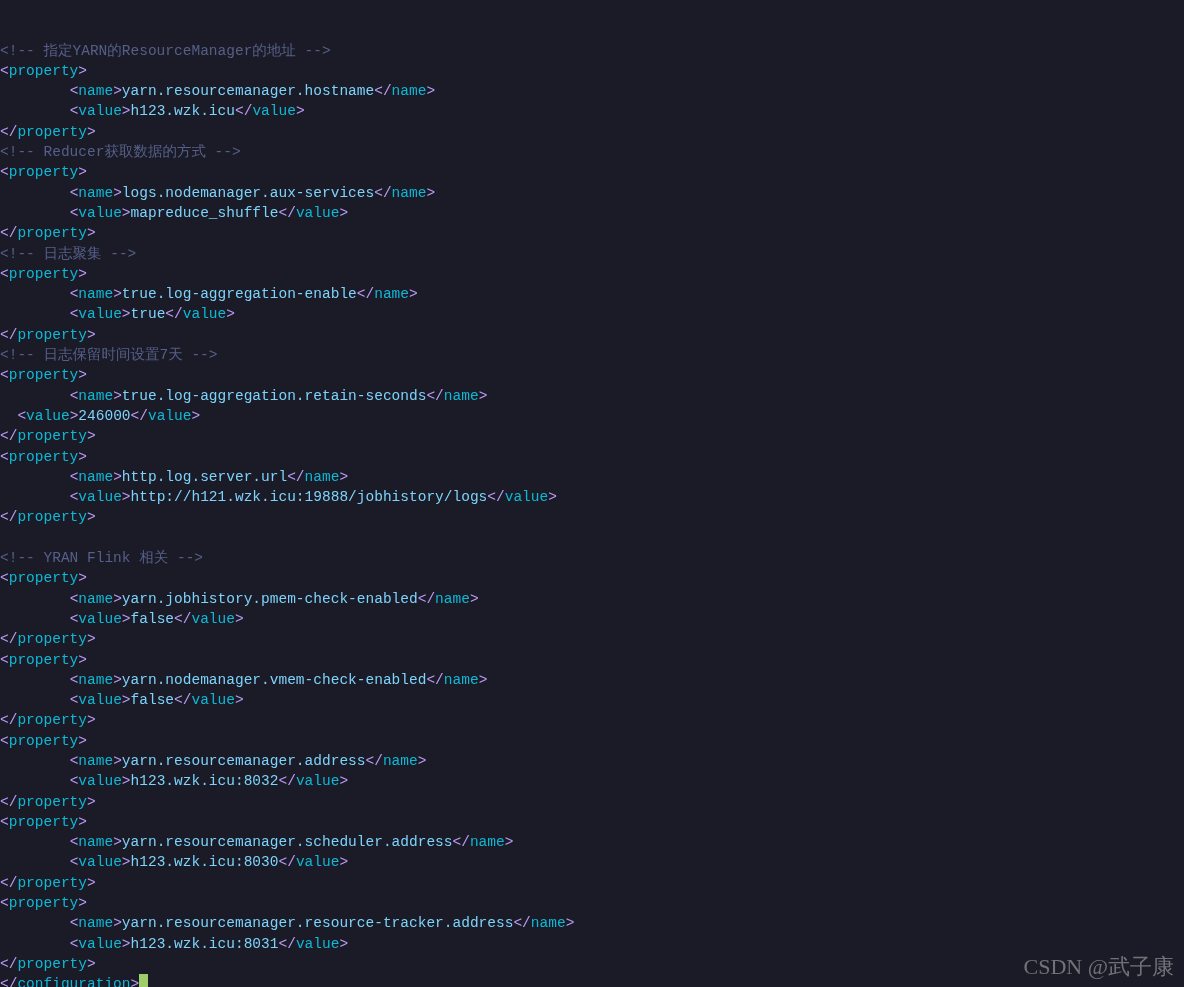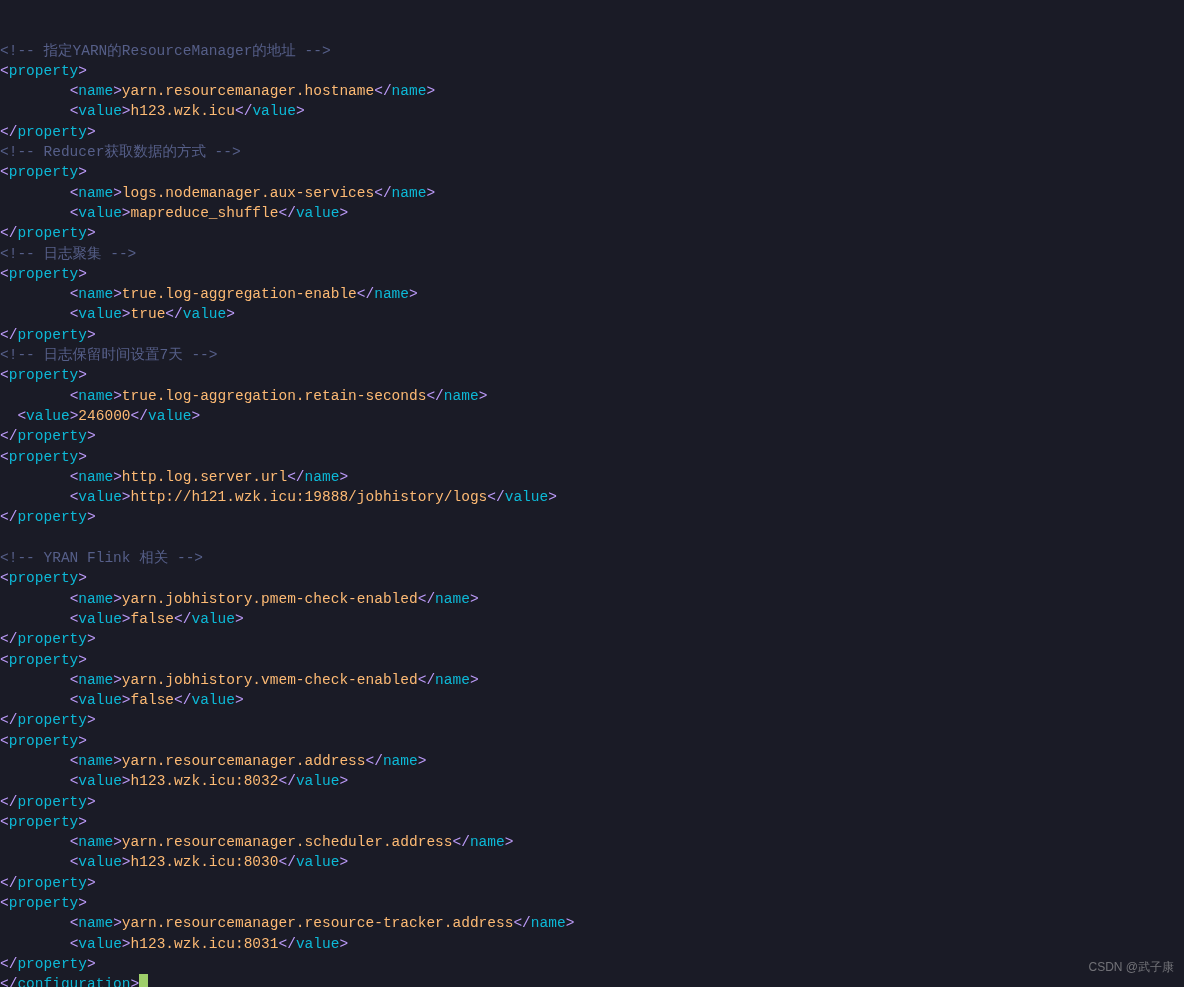--- a/index.html
+++ b/index.html
@@ -16,35 +16,35 @@
     overflow: hidden;
     position: relative;
   }
   .code-area {
     padding: 0;
     margin: 0;
   }
   .comment { color: #565f89; text-align: center; }
   .tag-bracket { color: #bb9af7; }
   .tag-name { color: #0db9d7; }
-  .text-content { color: #fdba74; }
+  .text-content { color: #7dd3fc; }
   .cursor {
     background-color: #9ece6a;
     display: inline-block;
     width: 9px;
     height: 18px;
     vertical-align: text-bottom;
   }
   .watermark {
     position: absolute;
     bottom: 10px;
     right: 10px;
     color: rgba(200,200,200,0.5);
-    font-size: 12px;
-    font-family: Liberation Sans, sans-serif;
+    font-size: 22px;
+    font-family: Liberation Serif, serif;
     white-space: nowrap;
   }
 </style>
 </head>
 <body>
 
 <div class="code-area"><span class="comment">&lt;!-- 指定YARN的ResourceManager的地址 --&gt;</span>
 <span class="tag-bracket">&lt;</span><span class="tag-name">property</span><span class="tag-bracket">&gt;</span>
         <span class="tag-bracket">&lt;</span><span class="tag-name">name</span><span class="tag-bracket">&gt;</span><span class="text-content">yarn.resourcemanager.hostname</span><span class="tag-bracket">&lt;/</span><span class="tag-name">name</span><span class="tag-bracket">&gt;</span>
         <span class="tag-bracket">&lt;</span><span class="tag-name">value</span><span class="tag-bracket">&gt;</span><span class="text-content">h123.wzk.icu</span><span class="tag-bracket">&lt;/</span><span class="tag-name">value</span><span class="tag-bracket">&gt;</span>
@@ -68,21 +68,21 @@
         <span class="tag-bracket">&lt;</span><span class="tag-name">name</span><span class="tag-bracket">&gt;</span><span class="text-content">http.log.server.url</span><span class="tag-bracket">&lt;/</span><span class="tag-name">name</span><span class="tag-bracket">&gt;</span>
         <span class="tag-bracket">&lt;</span><span class="tag-name">value</span><span class="tag-bracket">&gt;</span><span class="text-content">http://h121.wzk.icu:19888/jobhistory/logs</span><span class="tag-bracket">&lt;/</span><span class="tag-name">value</span><span class="tag-bracket">&gt;</span>
 <span class="tag-bracket">&lt;/</span><span class="tag-name">property</span><span class="tag-bracket">&gt;</span>
 
 <span class="comment">&lt;!-- YRAN Flink 相关 --&gt;</span>
 <span class="tag-bracket">&lt;</span><span class="tag-name">property</span><span class="tag-bracket">&gt;</span>
         <span class="tag-bracket">&lt;</span><span class="tag-name">name</span><span class="tag-bracket">&gt;</span><span class="text-content">yarn.jobhistory.pmem-check-enabled</span><span class="tag-bracket">&lt;/</span><span class="tag-name">name</span><span class="tag-bracket">&gt;</span>
         <span class="tag-bracket">&lt;</span><span class="tag-name">value</span><span class="tag-bracket">&gt;</span><span class="text-content">false</span><span class="tag-bracket">&lt;/</span><span class="tag-name">value</span><span class="tag-bracket">&gt;</span>
 <span class="tag-bracket">&lt;/</span><span class="tag-name">property</span><span class="tag-bracket">&gt;</span>
 <span class="tag-bracket">&lt;</span><span class="tag-name">property</span><span class="tag-bracket">&gt;</span>
-        <span class="tag-bracket">&lt;</span><span class="tag-name">name</span><span class="tag-bracket">&gt;</span><span class="text-content">yarn.jobhistory.vmem-check-enabled</span><span class="tag-bracket">&lt;/</span><span class="tag-name">name</span><span class="tag-bracket">&gt;</span>
+        <span class="tag-bracket">&lt;</span><span class="tag-name">name</span><span class="tag-bracket">&gt;</span><span class="text-content">yarn.nodemanager.vmem-check-enabled</span><span class="tag-bracket">&lt;/</span><span class="tag-name">name</span><span class="tag-bracket">&gt;</span>
         <span class="tag-bracket">&lt;</span><span class="tag-name">value</span><span class="tag-bracket">&gt;</span><span class="text-content">false</span><span class="tag-bracket">&lt;/</span><span class="tag-name">value</span><span class="tag-bracket">&gt;</span>
 <span class="tag-bracket">&lt;/</span><span class="tag-name">property</span><span class="tag-bracket">&gt;</span>
 <span class="tag-bracket">&lt;</span><span class="tag-name">property</span><span class="tag-bracket">&gt;</span>
         <span class="tag-bracket">&lt;</span><span class="tag-name">name</span><span class="tag-bracket">&gt;</span><span class="text-content">yarn.resourcemanager.address</span><span class="tag-bracket">&lt;/</span><span class="tag-name">name</span><span class="tag-bracket">&gt;</span>
         <span class="tag-bracket">&lt;</span><span class="tag-name">value</span><span class="tag-bracket">&gt;</span><span class="text-content">h123.wzk.icu:8032</span><span class="tag-bracket">&lt;/</span><span class="tag-name">value</span><span class="tag-bracket">&gt;</span>
 <span class="tag-bracket">&lt;/</span><span class="tag-name">property</span><span class="tag-bracket">&gt;</span>
 <span class="tag-bracket">&lt;</span><span class="tag-name">property</span><span class="tag-bracket">&gt;</span>
         <span class="tag-bracket">&lt;</span><span class="tag-name">name</span><span class="tag-bracket">&gt;</span><span class="text-content">yarn.resourcemanager.scheduler.address</span><span class="tag-bracket">&lt;/</span><span class="tag-name">name</span><span class="tag-bracket">&gt;</span>
         <span class="tag-bracket">&lt;</span><span class="tag-name">value</span><span class="tag-bracket">&gt;</span><span class="text-content">h123.wzk.icu:8030</span><span class="tag-bracket">&lt;/</span><span class="tag-name">value</span><span class="tag-bracket">&gt;</span>
 <span class="tag-bracket">&lt;/</span><span class="tag-name">property</span><span class="tag-bracket">&gt;</span>

